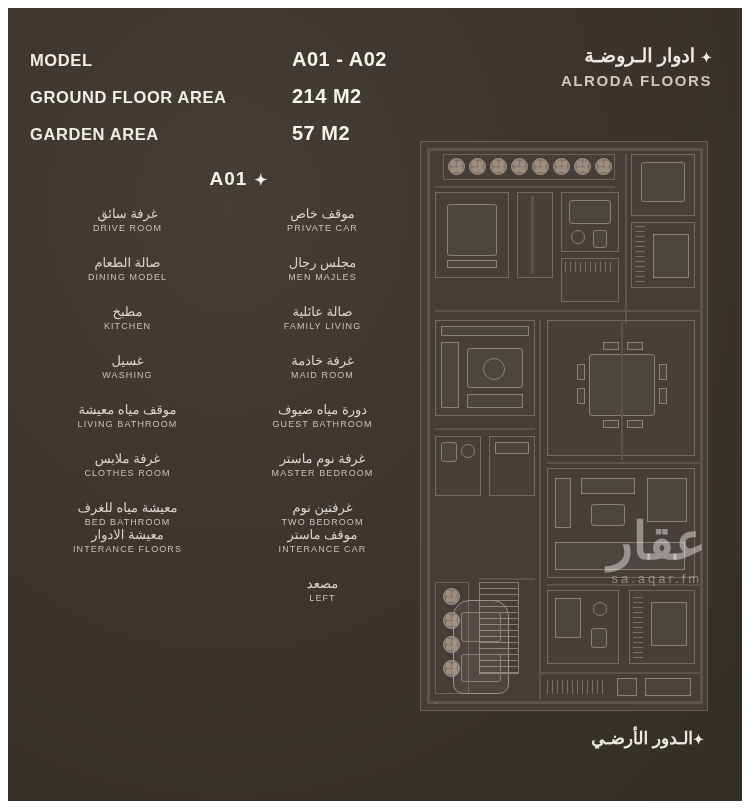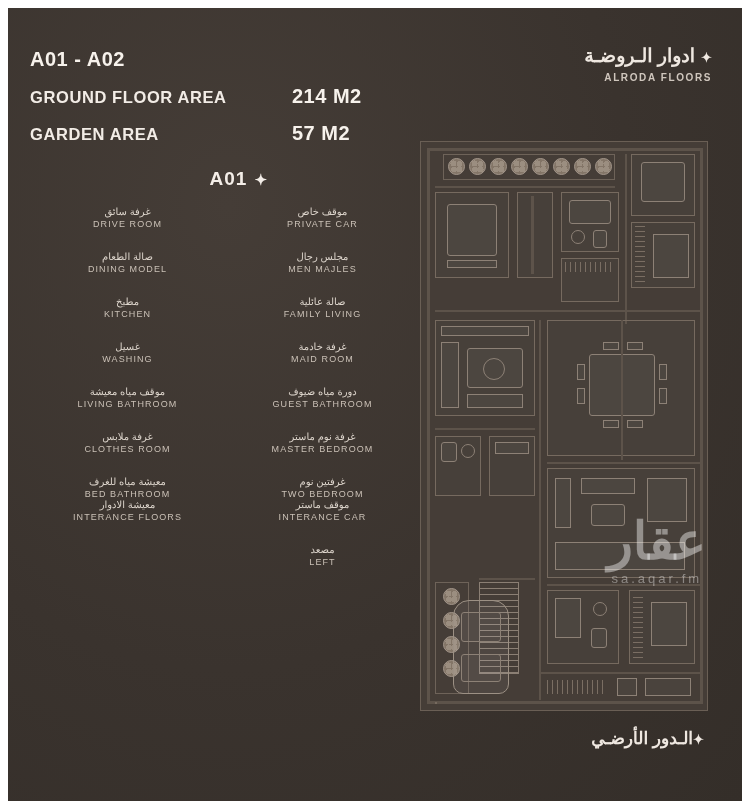--- a/index.html
+++ b/index.html
@@ -60,21 +60,21 @@
   }
   .brand-ar {
     font-size: 19px;
     font-weight: bold;
     letter-spacing: 1px;
     direction: rtl;
     white-space: nowrap;
   }
   .brand-en {
     margin-top: 5px;
-    font-size: 10px;
+    font-size: 15px;
     font-weight: bold;
     letter-spacing: 1.6px;
     color: #cfc6bd;
   }
   .star { font-size: 13px; margin-left: 6px; }
 
   
   .legend {
     position: absolute;
     left: 22px; top: 160px;
@@ -96,21 +96,21 @@
     display: inline-block;
   }
   .leg-grid {
     display: grid;
     grid-template-columns: 1fr 1fr;
     row-gap: 22px;
   }
   .leg-cell { text-align: center; }
   .leg-ar {
     color: #ddd5cc;
-    font-size: 10px;
+    font-size: 13px;
     direction: rtl;
     letter-spacing: 0.3px;
     margin-bottom: 2px;
   }
   .leg-en {
     color: #cac0b6;
     font-size: 9px;
     letter-spacing: 1.1px;
   }
   .leg-cell.single { grid-column: 2 / 3; }
@@ -215,20 +215,21 @@
   .footer .st { font-size: 13px; margin-right: 8px; }
 </style>
 </head>
 <body>
 
 <div class="page">
   <div class="sheet">
 
     <div class="hdr">
       <div class="hdr-row">
+        <div class="hdr-label">MODEL</div>
         <div class="hdr-value">A01 - A02</div>
       </div>
       <div class="hdr-row">
         <div class="hdr-label">GROUND FLOOR AREA</div>
         <div class="hdr-value">214 M2</div>
       </div>
       <div class="hdr-row">
         <div class="hdr-label">GARDEN AREA</div>
         <div class="hdr-value">57 M2</div>
       </div>

